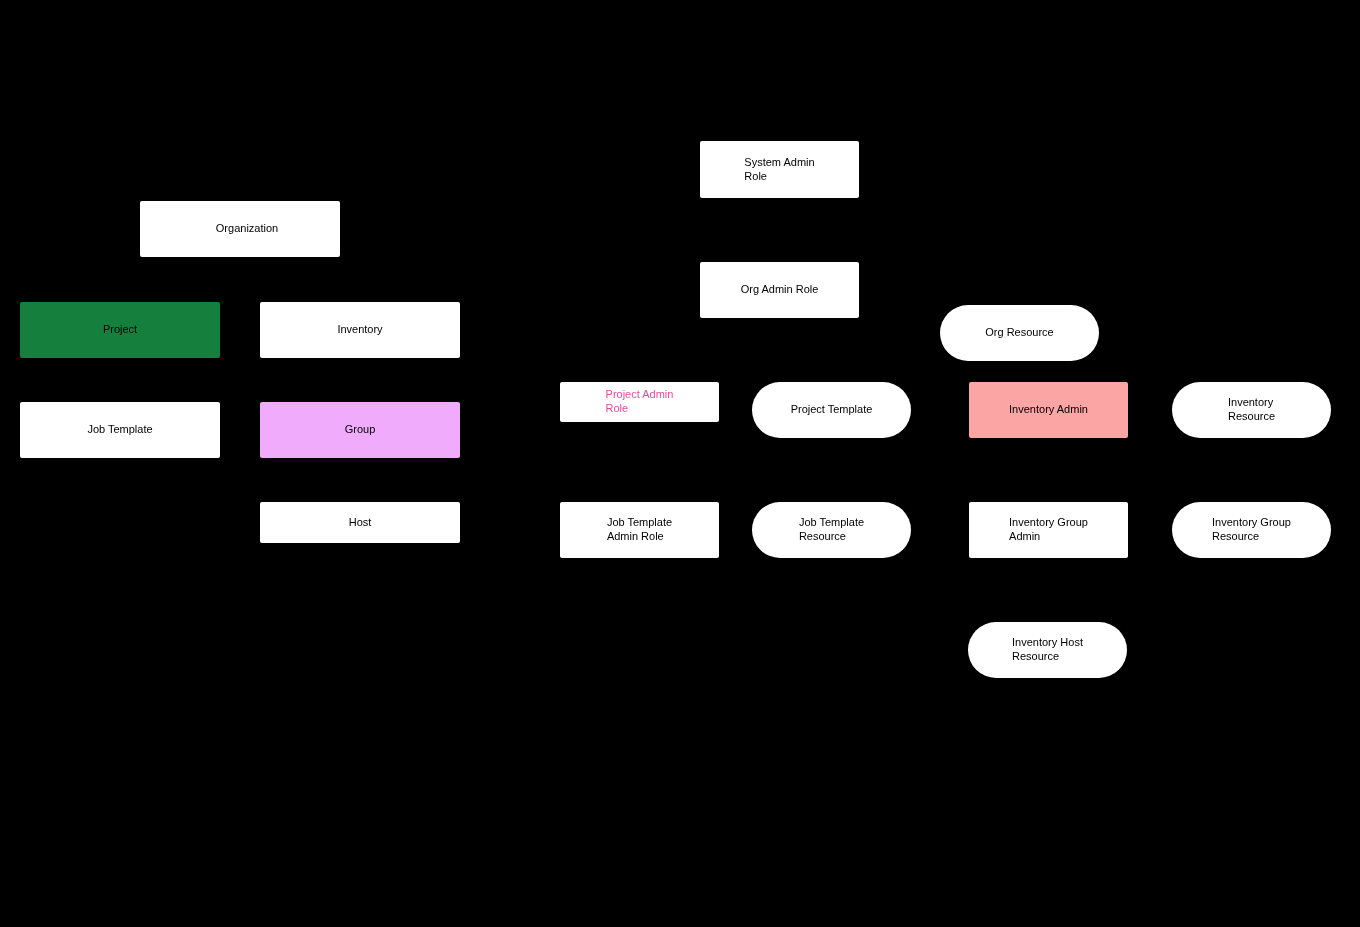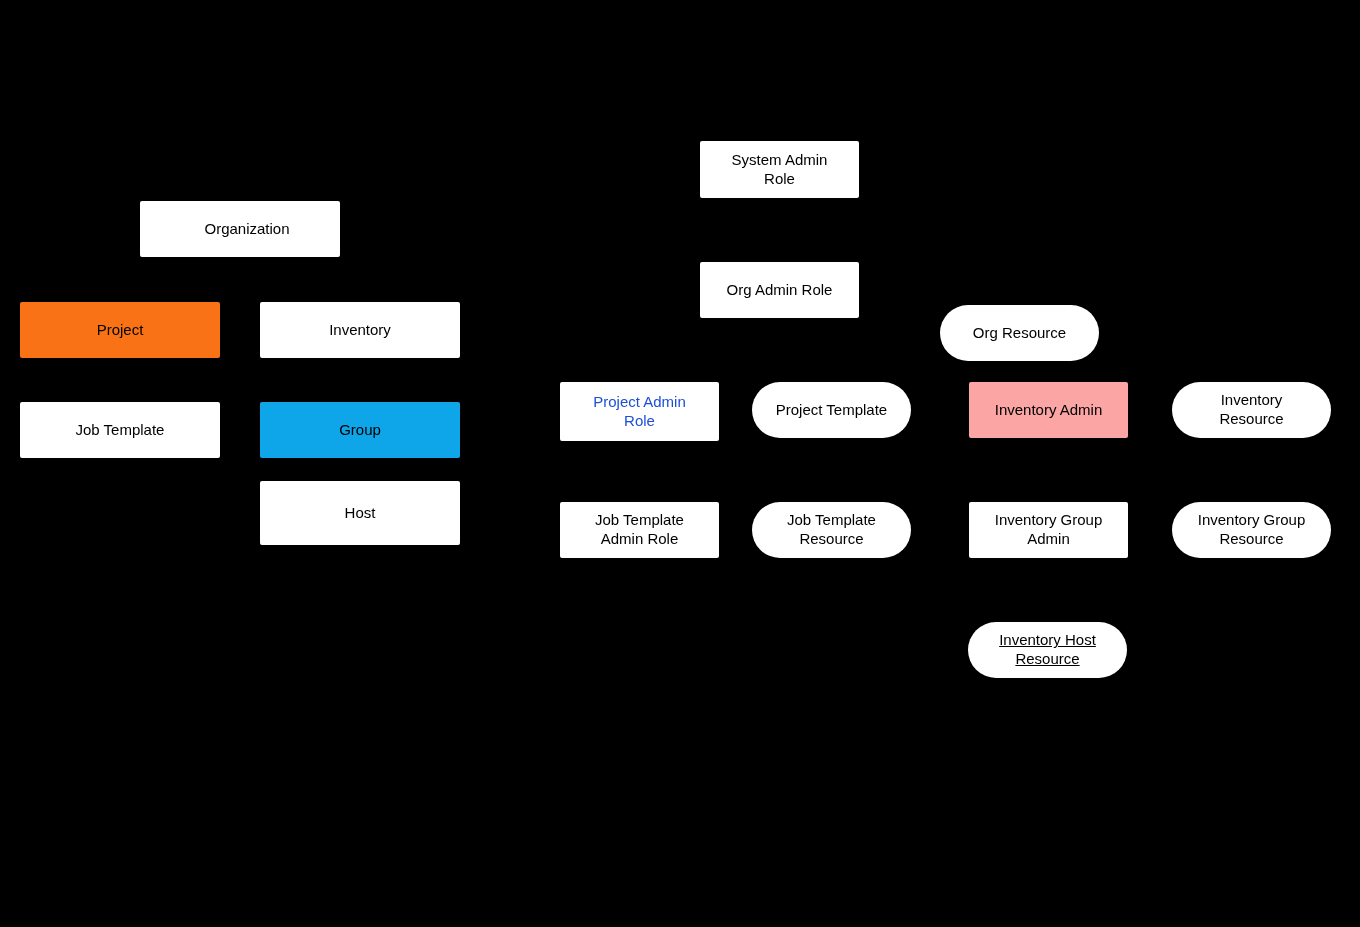--- a/index.html
+++ b/index.html
@@ -22,57 +22,56 @@
     height: 927px;
     background: #000000;
   }
   .node {
     position: absolute;
     background: #ffffff;
     color: #000000;
     display: flex;
     align-items: center;
     justify-content: center;
-    text-align: center;
     line-height: 1.25;
-    font-size: 15px;
+    font-size: 11px;
     box-sizing: border-box;
     padding: 2px 6px;
     white-space: pre-line;
   }
   .rect {
     border-radius: 2px;
   }
   .pill {
     border-radius: 999px;
   }
 </style>
 </head>
 <body>
 
 <div id="canvas" style="background: rgb(0, 0, 0);">
     <div class="node rect" style="left: 140px; top: 201px; width: 200px; height: 56px; background: rgb(255, 255, 255); color: rgb(0, 0, 0); padding-left: 20px;">Organization</div>
-    <div class="node rect" style="left: 20px; top: 302px; width: 200px; height: 56px; background: #f97316; color: rgb(0, 0, 0);">Project</div>
+    <div class="node rect" style="left: 20px; top: 302px; width: 200px; height: 56px; background: #15803d; color: rgb(0, 0, 0);">Project</div>
     <div class="node rect" style="left: 260px; top: 302px; width: 200px; height: 56px; background: rgb(255, 255, 255); color: rgb(0, 0, 0);">Inventory</div>
     <div class="node rect" style="left: 20px; top: 402px; width: 200px; height: 56px; background: rgb(255, 255, 255); color: rgb(0, 0, 0);">Job Template</div>
-    <div class="node rect" style="left: 260px; top: 402px; width: 200px; height: 56px; background: #0ea5e9; color: rgb(0, 0, 0);">Group</div>
-    <div class="node rect" style="left: 260px; top: 481px; width: 200px; height: 64px; background: rgb(255, 255, 255); color: rgb(0, 0, 0);">Host</div>
+    <div class="node rect" style="left: 260px; top: 402px; width: 200px; height: 56px; background: #f0abfc; color: rgb(0, 0, 0);">Group</div>
+    <div class="node rect" style="left: 260px; top: 502px; width: 200px; height: 41px; background: rgb(255, 255, 255); color: rgb(0, 0, 0);">Host</div>
     <div class="node rect" style="left: 700px; top: 141px; width: 159px; height: 57px; background: rgb(255, 255, 255); color: rgb(0, 0, 0);">System Admin
 Role</div>
     <div class="node rect" style="left: 700px; top: 262px; width: 159px; height: 56px; background: rgb(255, 255, 255); color: rgb(0, 0, 0);">Org Admin Role</div>
     <div class="node pill" style="left: 940px; top: 262px; width: 159px; height: 56px; background: rgb(255, 255, 255); color: rgb(0, 0, 0); margin-top: 43px;">Org Resource</div>
-    <div class="node rect" style="left: 560px; top: 382px; width: 159px; height: 59px; background: rgb(255, 255, 255); color: #1d4ed8;">Project Admin
+    <div class="node rect" style="left: 560px; top: 382px; width: 159px; height: 40px; background: rgb(255, 255, 255); color: #ec4899;">Project Admin
 Role</div>
     <div class="node pill" style="left: 752px; top: 382px; width: 159px; height: 56px; background: rgb(255, 255, 255); color: rgb(0, 0, 0);">Project Template</div>
     <div class="node rect" style="left: 969px; top: 382px; width: 159px; height: 56px; background: #fca5a5; color: rgb(0, 0, 0);">Inventory Admin</div>
     <div class="node pill" style="left: 1172px; top: 382px; width: 159px; height: 56px; background: rgb(255, 255, 255); color: rgb(0, 0, 0);">Inventory
 Resource</div>
     <div class="node rect" style="left: 560px; top: 502px; width: 159px; height: 56px; background: rgb(255, 255, 255); color: rgb(0, 0, 0);">Job Template
 Admin Role</div>
     <div class="node pill" style="left: 752px; top: 502px; width: 159px; height: 56px; background: rgb(255, 255, 255); color: rgb(0, 0, 0);">Job Template
 Resource</div>
     <div class="node rect" style="left: 969px; top: 502px; width: 159px; height: 56px; background: rgb(255, 255, 255); color: rgb(0, 0, 0);">Inventory Group
 Admin</div>
     <div class="node pill" style="left: 1172px; top: 502px; width: 159px; height: 56px; background: rgb(255, 255, 255); color: rgb(0, 0, 0);">Inventory Group
 Resource</div>
-    <div class="node pill" style="left: 968px; top: 622px; width: 159px; height: 56px; background: rgb(255, 255, 255); color: rgb(0, 0, 0); text-decoration: underline;">Inventory Host
+    <div class="node pill" style="left: 968px; top: 622px; width: 159px; height: 56px; background: rgb(255, 255, 255); color: rgb(0, 0, 0);">Inventory Host
 Resource</div>
   </div>
 
 </body></html>

